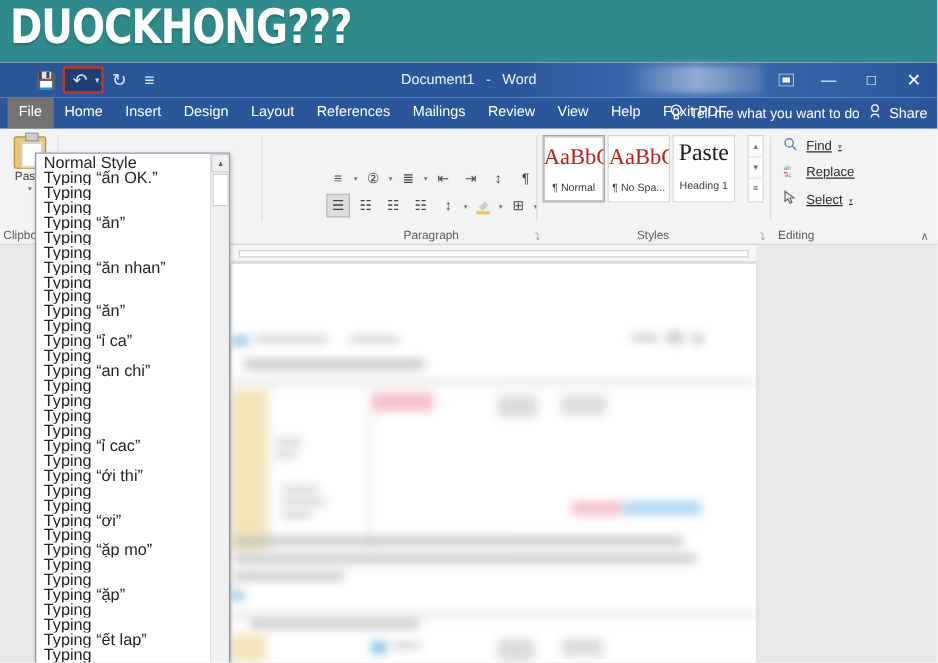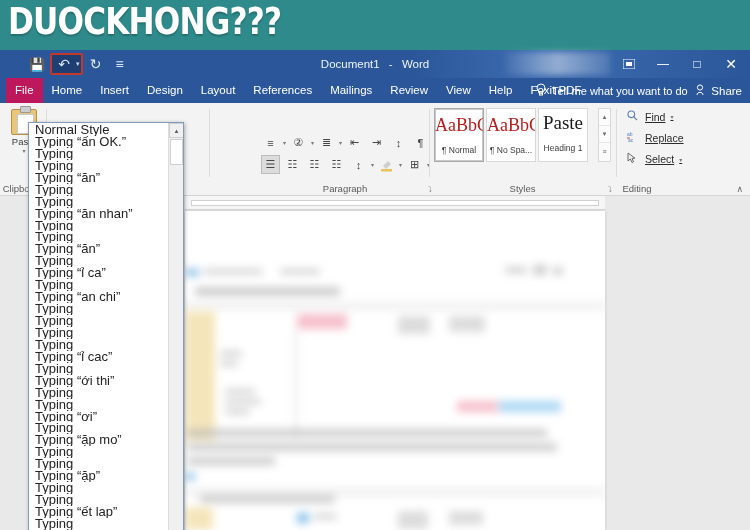--- a/index.html
+++ b/index.html
@@ -70,21 +70,21 @@
     filter: blur(3px);
   }
 
   
   #tabstrip {
     position: relative; height: 25px; width: 750px; background: #2b579a;
     color: #ffffff; font-size: 11.5px;
   }
   #tabs { position: absolute; left: 6px; top: 0; display: flex; height: 25px; align-items: center; }
   .tab { padding: 0 9px; height: 25px; line-height: 25px; white-space: nowrap; }
-  .tab.file { background: #be185d; }
+  .tab.file { background: #737373; }
   #tellme { position: absolute; left: 536px; top: 0; height: 25px; display: flex; align-items: center; gap: 6px; font-size: 11px; justify-content: space-between; }
   #share { position: absolute; right: 8px; top: 0; height: 25px; display: flex; align-items: center; gap: 4px; font-size: 11.5px; }
 
   
   #ribbon {
     position: relative; height: 93px; width: 750px;
     background: #f3f3f3; border-bottom: 1px solid #d4d4d4;
   }
   .grp { position: absolute; top: 0; height: 93px; }
   .grp-label {

